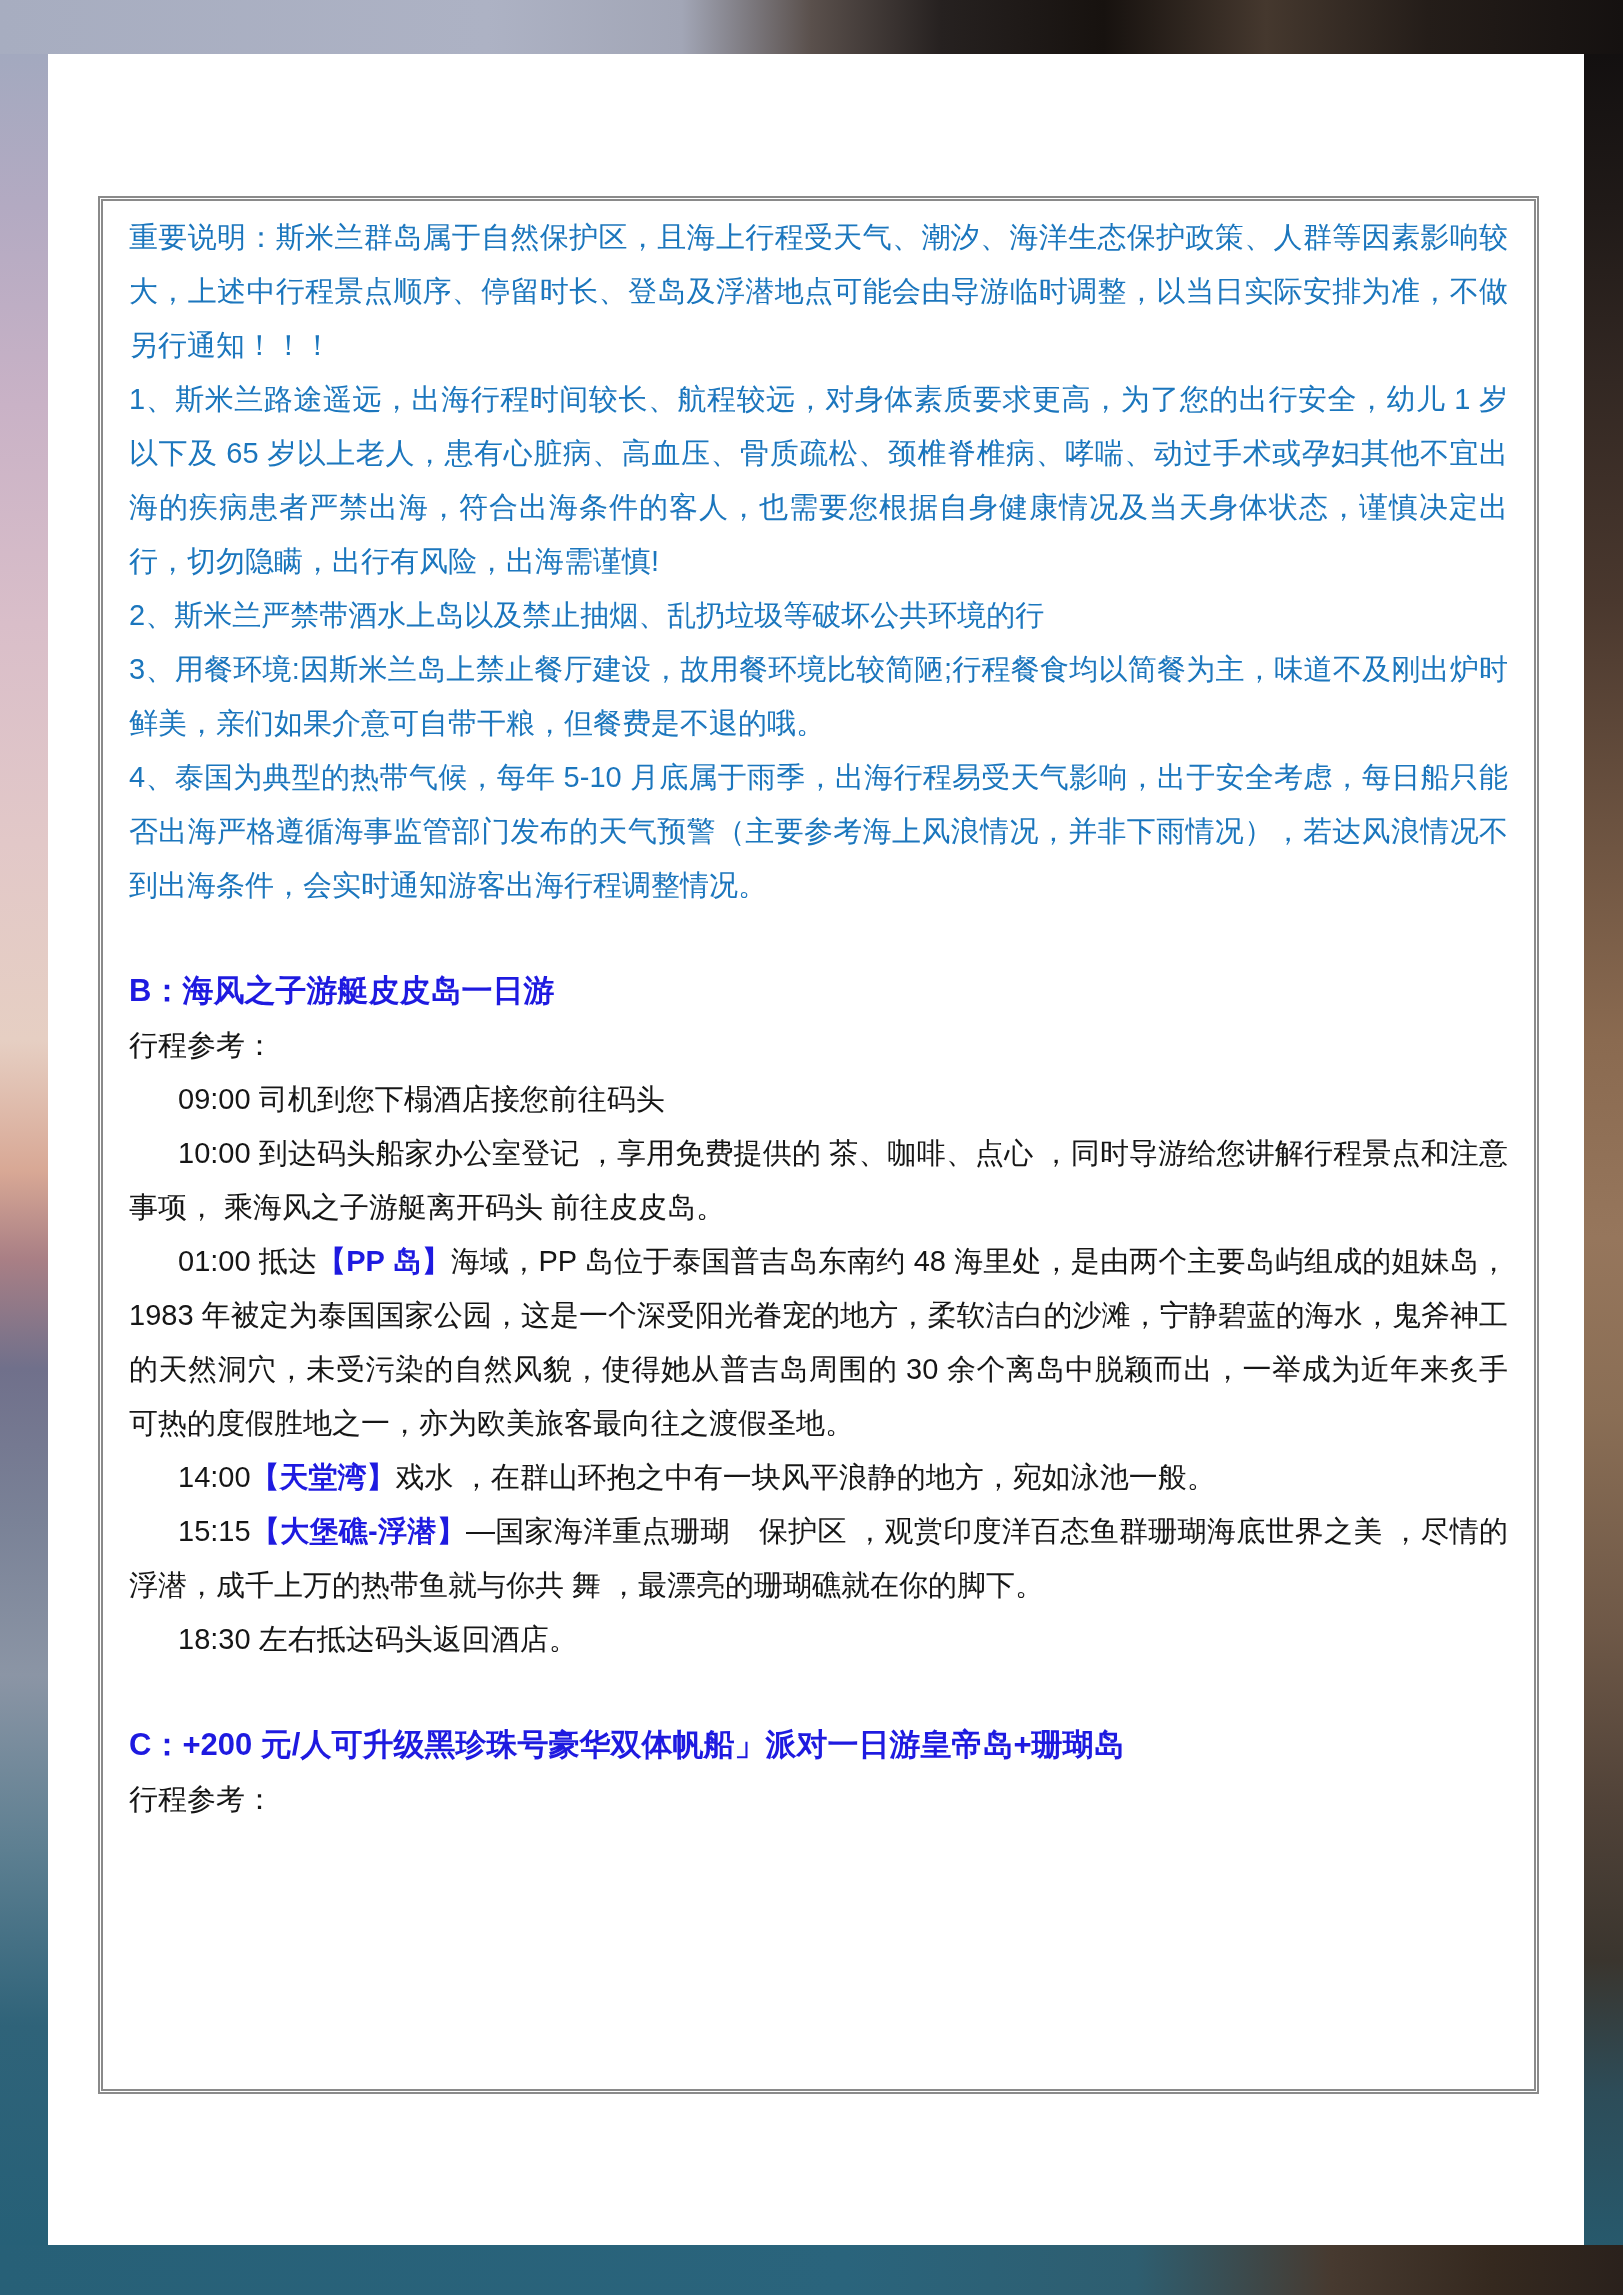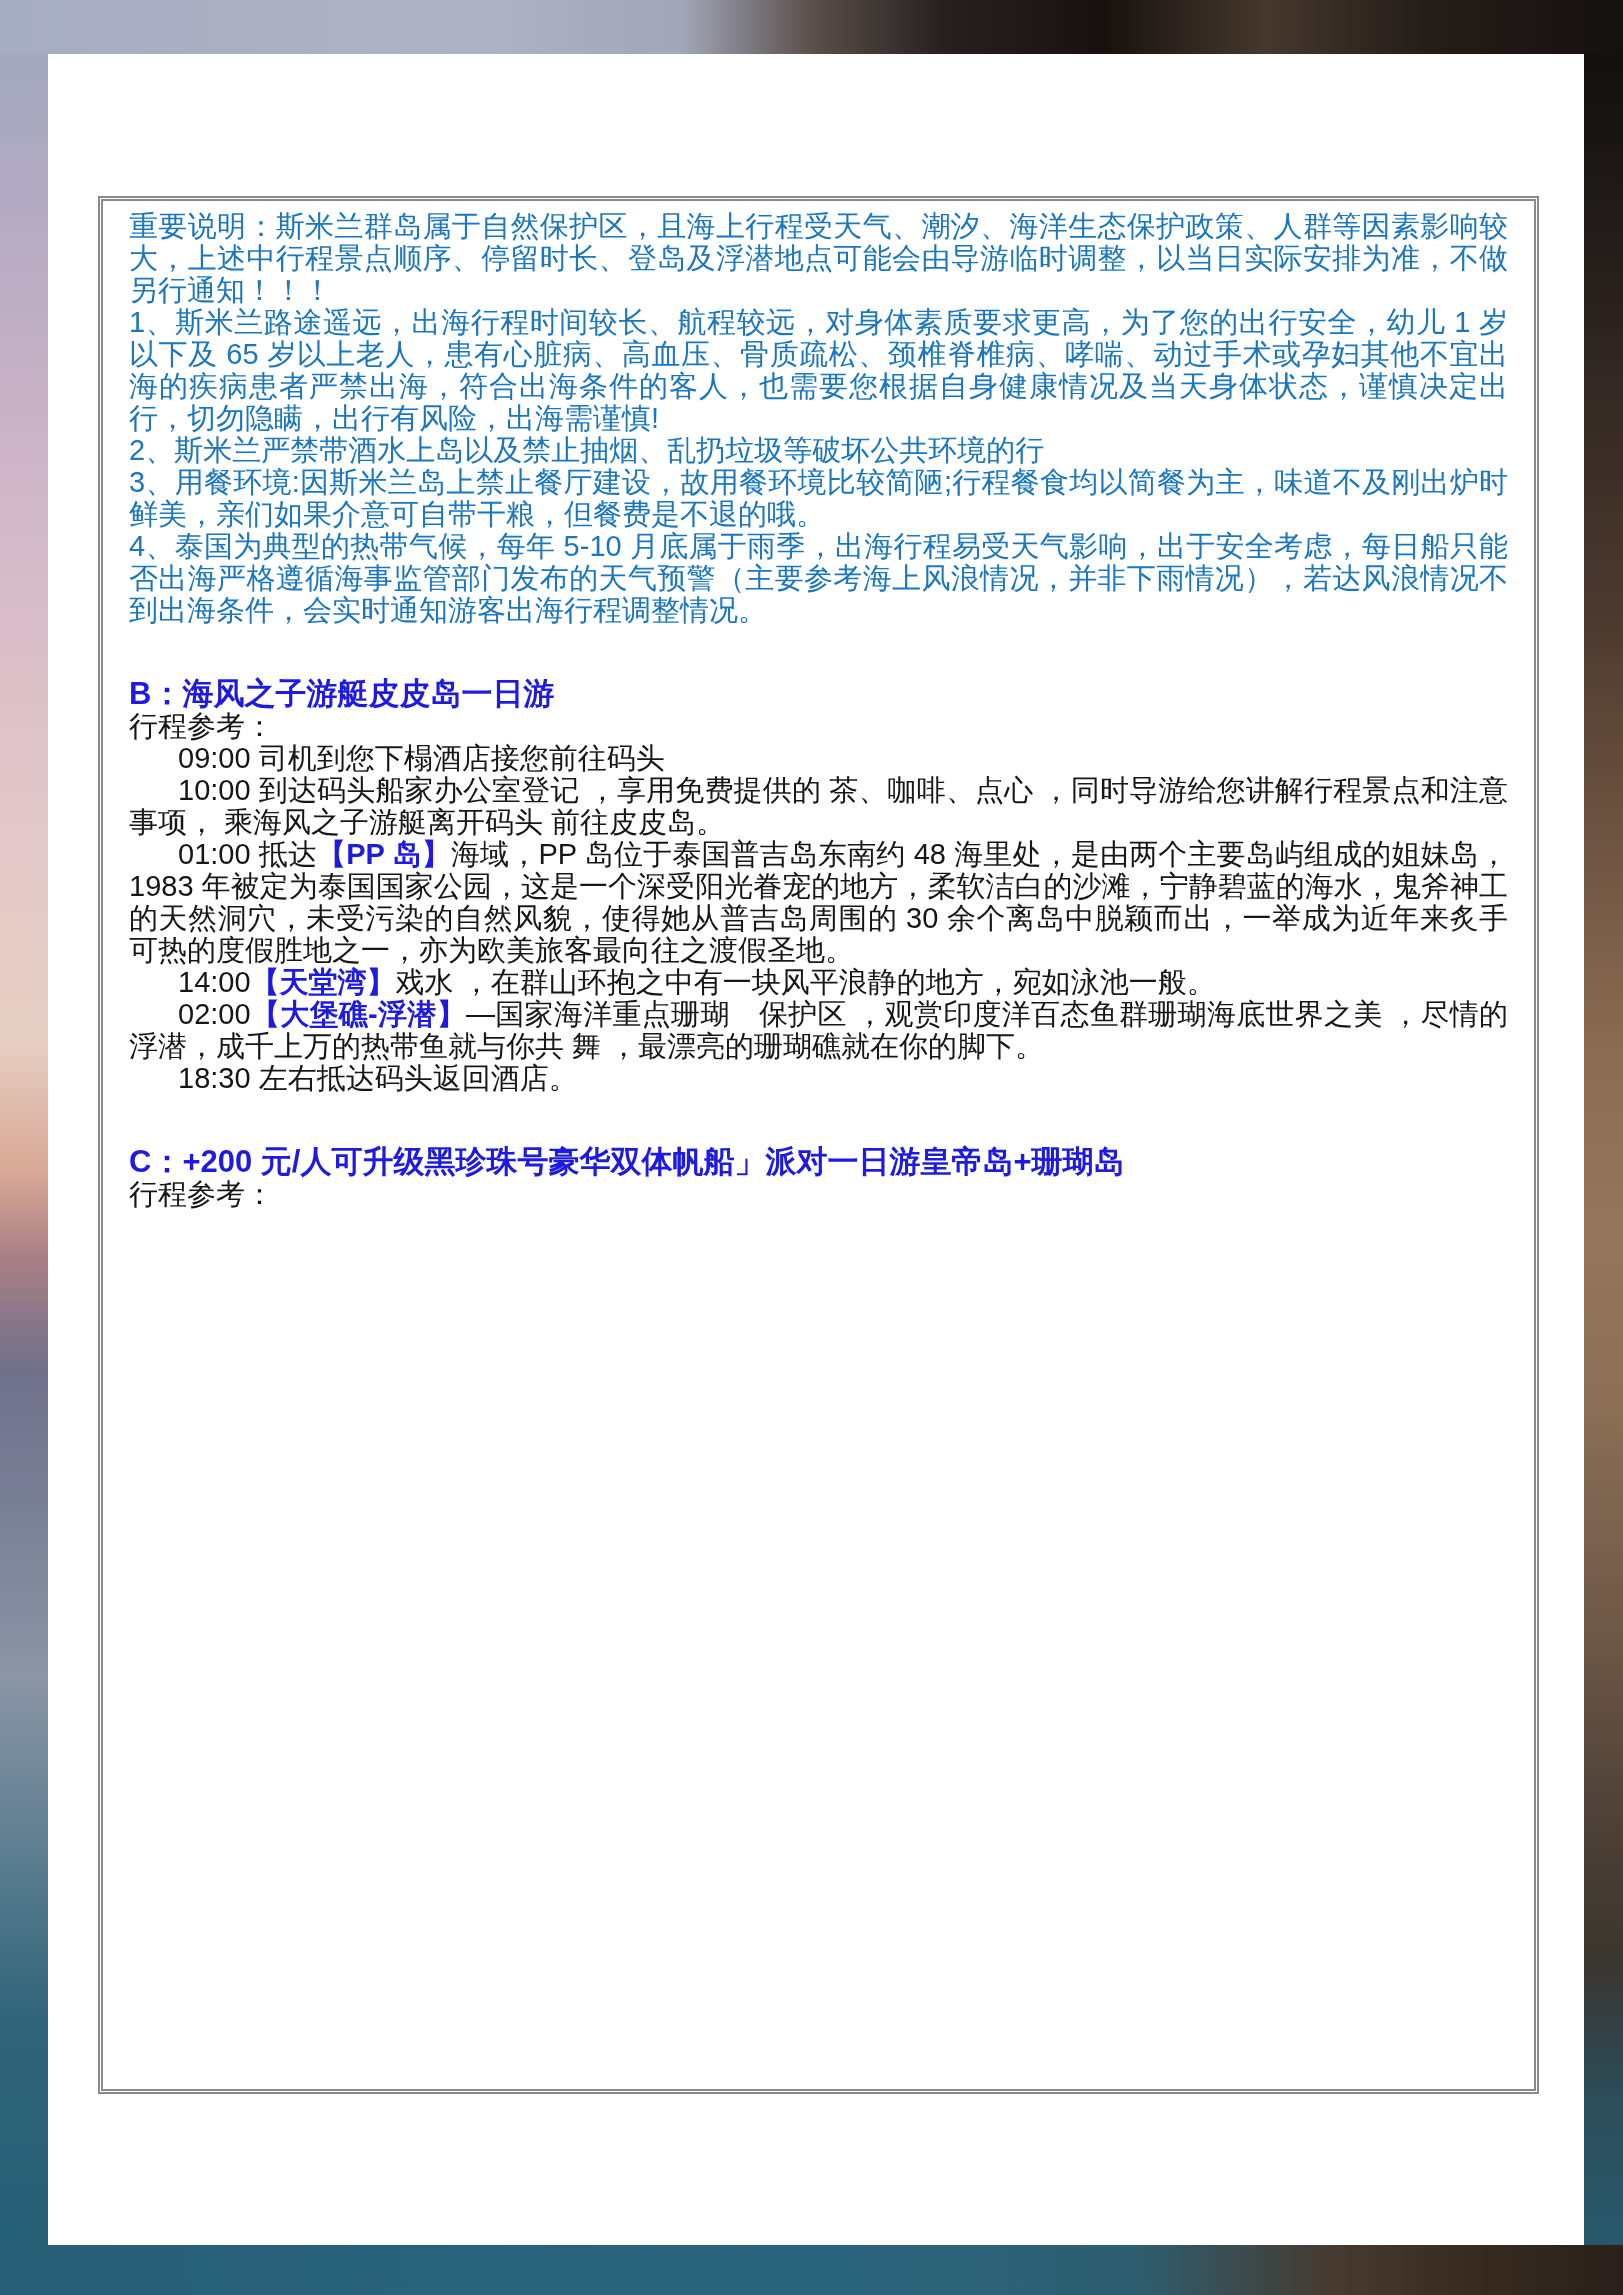--- a/index.html
+++ b/index.html
@@ -60,21 +60,21 @@
     width:1441px;
     min-height:1898px;
     box-sizing:border-box;
     border:5.2px double var(--border-gray);
     padding:9.2px 26px 13px 26px;
     background:#ffffff;
   }
   .blk{
     margin:0;
     font-size:29px;
-    line-height:32px;
+    line-height:54px;
     text-align:justify;
     word-break:break-all;
     color:var(--body-black);
   }
   .blk-notice{color:var(--notice-blue);}
   .blk-heading{
     color:var(--heading-blue);
     font-weight:bold;
     font-size:31px;
     text-align:left;
@@ -104,21 +104,21 @@
         <p class="blk blk-notice"><span>2、斯米兰严禁带酒水上岛以及禁止抽烟、乱扔垃圾等破坏公共环境的行</span></p>
         <p class="blk blk-notice"><span>3、用餐环境:因斯米兰岛上禁止餐厅建设，故用餐环境比较简陋;行程餐食均以简餐为主，味道不及刚出炉时鲜美，亲们如果介意可自带干粮，但餐费是不退的哦。</span></p>
         <p class="blk blk-notice"><span>4、泰国为典型的热带气候，每年 5-10 月底属于雨季，出海行程易受天气影响，出于安全考虑，每日船只能否出海严格遵循海事监管部门发布的天气预警（主要参考海上风浪情况，并非下雨情况），若达风浪情况不到出海条件，会实时通知游客出海行程调整情况。</span></p>
         <div class="blk blk-spacer"></div>
         <p class="blk blk-heading"><span>B：海风之子游艇皮皮岛一日游</span></p>
         <p class="blk blk-body"><span>行程参考：</span></p>
         <p class="blk blk-schedule"><span>09:00 司机到您下榻酒店接您前往码头</span></p>
         <p class="blk blk-schedule"><span>10:00 到达码头船家办公室登记 ，享用免费提供的 茶、咖啡、点心 ，同时导游给您讲解行程景点和注意事项， 乘海风之子游艇离开码头 前往皮皮岛。</span></p>
         <p class="blk blk-schedule"><span>01:00 抵达</span><span class="em">【PP 岛】</span><span>海域，PP 岛位于泰国普吉岛东南约 48 海里处，是由两个主要岛屿组成的姐妹岛，1983 年被定为泰国国家公园，这是一个深受阳光眷宠的地方，柔软洁白的沙滩，宁静碧蓝的海水，鬼斧神工的天然洞穴，未受污染的自然风貌，使得她从普吉岛周围的 30 余个离岛中脱颖而出，一举成为近年来炙手可热的度假胜地之一，亦为欧美旅客最向往之渡假圣地。</span></p>
         <p class="blk blk-schedule"><span>14:00</span><span class="em">【天堂湾】</span><span>戏水 ，在群山环抱之中有一块风平浪静的地方，宛如泳池一般。</span></p>
-        <p class="blk blk-schedule"><span>02:00</span><span class="em">【大堡礁-浮潜】</span><span>—国家海洋重点珊瑚　保护区 ，观赏印度洋百态鱼群珊瑚海底世界之美 ，尽情的浮潜，成千上万的热带鱼就与你共 舞 ，最漂亮的珊瑚礁就在你的脚下。</span></p>
+        <p class="blk blk-schedule"><span>15:15</span><span class="em">【大堡礁-浮潜】</span><span>—国家海洋重点珊瑚　保护区 ，观赏印度洋百态鱼群珊瑚海底世界之美 ，尽情的浮潜，成千上万的热带鱼就与你共 舞 ，最漂亮的珊瑚礁就在你的脚下。</span></p>
         <p class="blk blk-schedule"><span>18:30 左右抵达码头返回酒店。</span></p>
         <div class="blk blk-spacer"></div>
         <p class="blk blk-heading"><span>C：+200 元/人可升级黑珍珠号豪华双体帆船」派对一日游皇帝岛+珊瑚岛</span></p>
         <p class="blk blk-body"><span>行程参考：</span></p>
       </div>
   </div>
 </div>
 
 
 </body></html>

